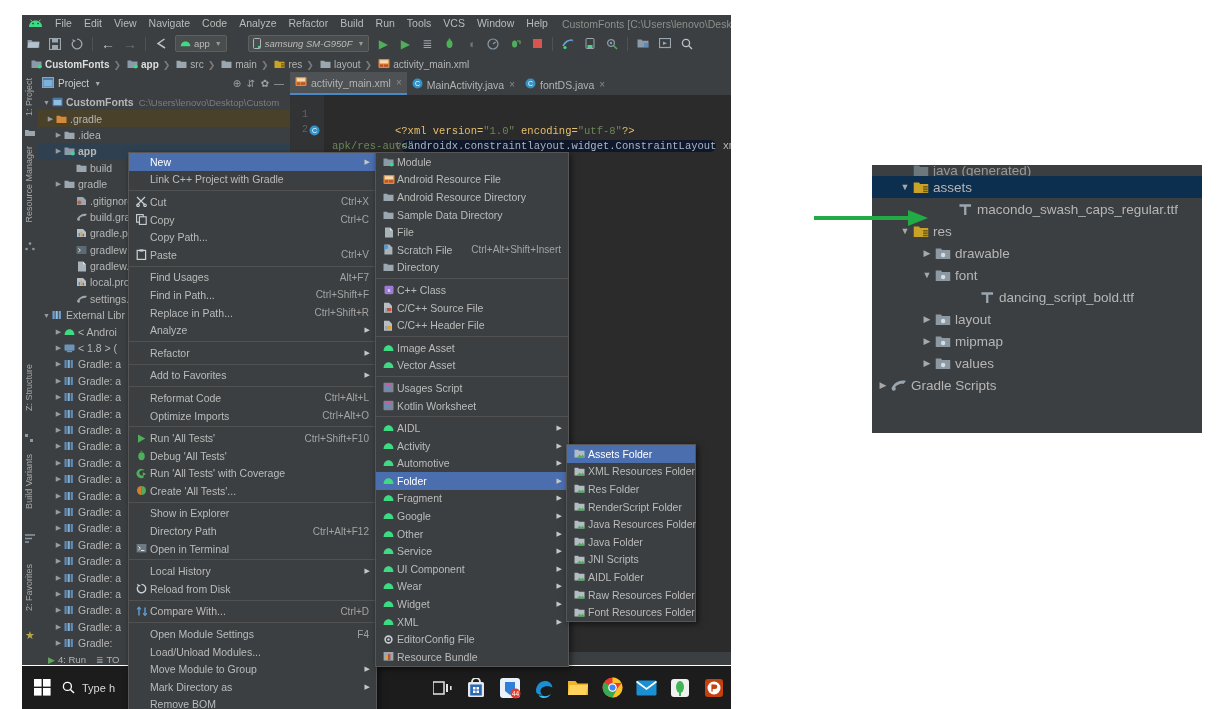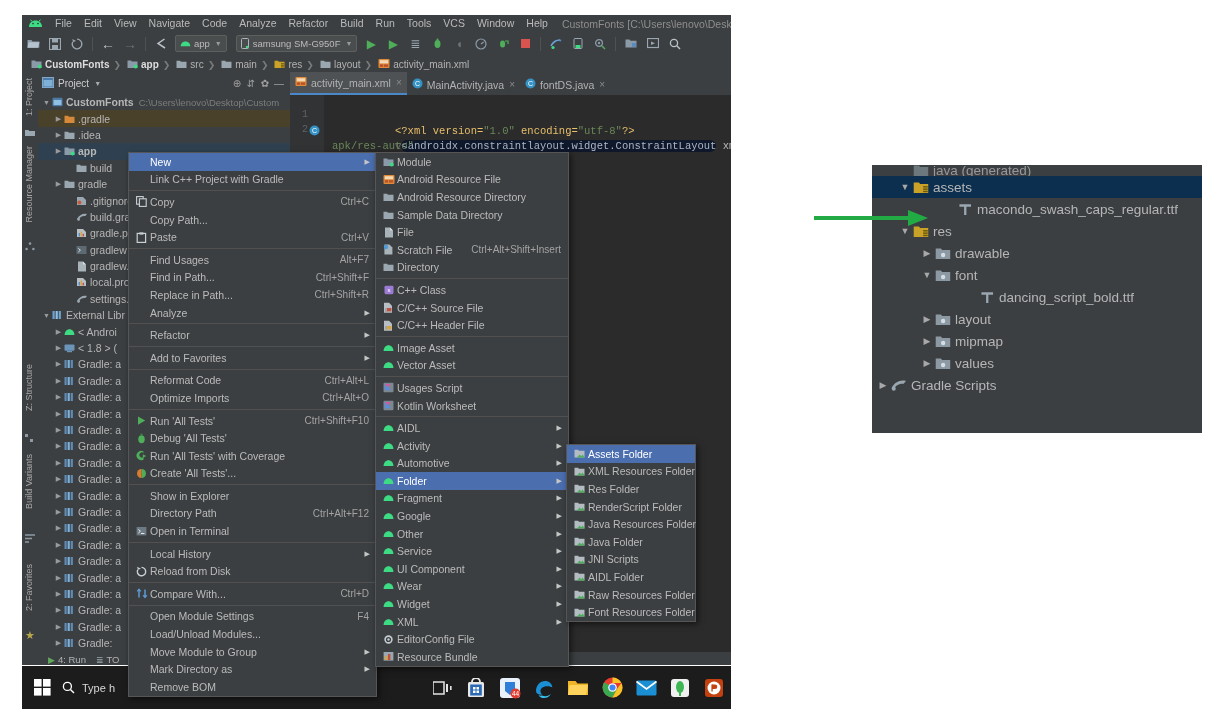--- a/index.html
+++ b/index.html
@@ -165,21 +165,21 @@
             <path d="M10 11 L3 6.5 L9.5 2" fill="none" stroke="#b9c2c9" stroke-width="1.5"></path>
           </svg>
       </span>
       <span class="combo">
         <svg width="11" height="8" viewBox="0 0 15 10" style="margin-right:3px;">
             <path d="M1 8 C1 4 4 1.5 7.5 1.5 C11 1.5 14 4 14 8 Z" fill="#3ddc84"></path>
           </svg>
         <span>app</span>
         <span class="caret">▼</span>
       </span>
-      <span class="combo" style="margin-left:6px;">
+      <span class="combo" style="margin-left:18px;font-style:italic;">
         <svg width="8" height="11" viewBox="0 0 8 11" style="margin-right:4px;">
             <rect x="0.5" y="0.5" width="7" height="10" rx="1" fill="none" stroke="#aeb6bc" stroke-width="1"></rect>
             <circle cx="6" cy="9" r="1.2" fill="#3ddc84"></circle>
           </svg>
         <span>samsung SM-G950F</span>
         <span class="caret">▼</span>
       </span>
       <span class="tb-ico" style="color:#4fae5a;font-size:12px;">▶</span>
       <span class="tb-ico" style="color:#4fae5a;font-size:12px;">▶</span>
       <span class="tb-ico" style="color:#9aa7b0;font-size:12px;">≣</span>
@@ -360,21 +360,21 @@
             <span class="tw">▼</span>
             <span class="ti">
               <svg width="11" height="10" viewBox="0 0 11 10">
                 <rect x="0.5" y="0.8" width="10" height="8.4" rx="1" fill="#4e7ba5"></rect>
                 <rect x="1.6" y="3" width="7.8" height="5" fill="#8fc0e3"></rect>
               </svg>
             </span>
             <span class="tl" style="font-weight: bold;">CustomFonts</span>
             <span class="sub">C:\Users\lenovo\Desktop\Custom</span>
           </div>
-          <div class="trow hl" style="padding-left: 16px;">
+          <div class="trow hl" style="padding-left: 8px;">
             <span class="tw">▶</span>
             <span class="ti">
               <svg width="11" height="10" viewBox="0 0 11 10">
                 <path d="M0.5 1.8h3.6l.8 1h5.6v6.2H0.5z" fill="#d48a3a"></path>
               </svg>
             </span>
             <span class="tl">.gradle</span>
           </div>
           <div class="trow" style="padding-left: 16px;">
             <span class="tw">▶</span>
@@ -880,20 +880,31 @@
         <span class="marr">▶</span>
       </div>
       <div class="mi">
         <span class="mic"></span>
         <span class="mtx">Link C++ Project with Gradle</span>
       </div>
       <div class="msep"></div>
       <div class="mi">
         <span class="mic">
           <svg width="11" height="11" viewBox="0 0 11 11">
+            <path d="M1 1l8 8M9 1l-8 8" stroke="#c9d1d6" stroke-width="1.2"></path>
+            <circle cx="2" cy="9.3" r="1.3" fill="none" stroke="#c9d1d6" stroke-width="1.1"></circle>
+            <circle cx="9" cy="9.3" r="1.3" fill="none" stroke="#c9d1d6" stroke-width="1.1"></circle>
+          </svg>
+        </span>
+        <span class="mtx">Cut</span>
+        <span class="msc">Ctrl+X</span>
+      </div>
+      <div class="mi">
+        <span class="mic">
+          <svg width="11" height="11" viewBox="0 0 11 11">
             <rect x="0.6" y="0.6" width="6.6" height="7.6" fill="none" stroke="#c9d1d6" stroke-width="1.1"></rect>
             <rect x="3.4" y="2.8" width="6.8" height="7.6" fill="#3c3f41" stroke="#c9d1d6" stroke-width="1.1"></rect>
           </svg>
         </span>
         <span class="mtx">Copy</span>
         <span class="msc">Ctrl+C</span>
       </div>
       <div class="mi">
         <span class="mic"></span>
         <span class="mtx">Copy Path...</span>

